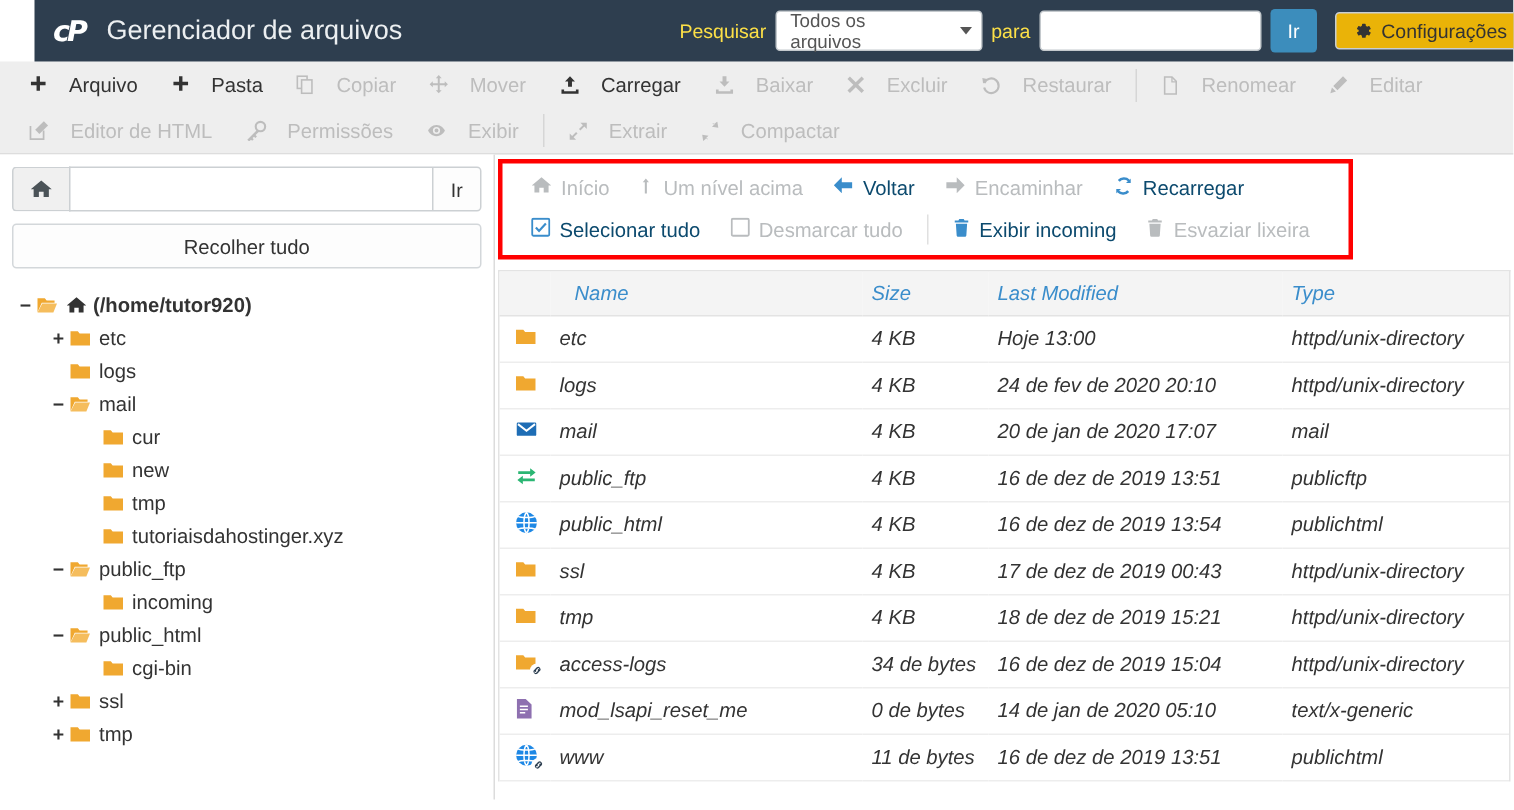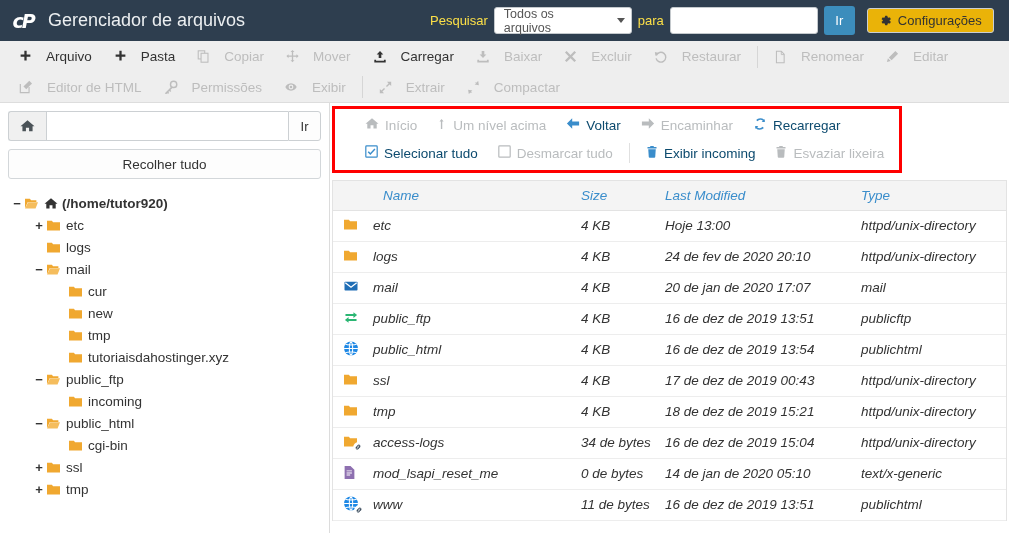--- a/index.html
+++ b/index.html
@@ -15,20 +15,21 @@
   }
 
   
   #header {
     position: relative;
     height: 41px;
     background: #2e3e4f;
     display: flex;
     align-items: center;
     padding: 0 8px;
+    margin-left: 23px;
   }
   #brand { display: flex; align-items: center; gap: 10px; }
   .cp-logo {
     width: 30px; height: 26px;
     display: flex; align-items: center; justify-content: center;
     color: #fff;
     font-weight: bold;
     font-size: 19px;
     font-style: italic;
     letter-spacing: -2px;
@@ -223,21 +224,21 @@
     left: 2px; top: 3px;
     width: 570px;
     border: 3px solid #ff0000;
     background: #fff;
     padding: 2px 0 3px 0;
   }
   .nav-row {
     display: flex;
     align-items: center;
     height: 28px;
-    padding-left: 20px;
+    padding-left: 9px;
   }
   .nav-item {
     display: flex;
     align-items: center;
     gap: 6px;
     padding: 0 10px;
     font-size: 13.5px;
     white-space: nowrap;
     cursor: pointer;
     color: #0c4a6e;

